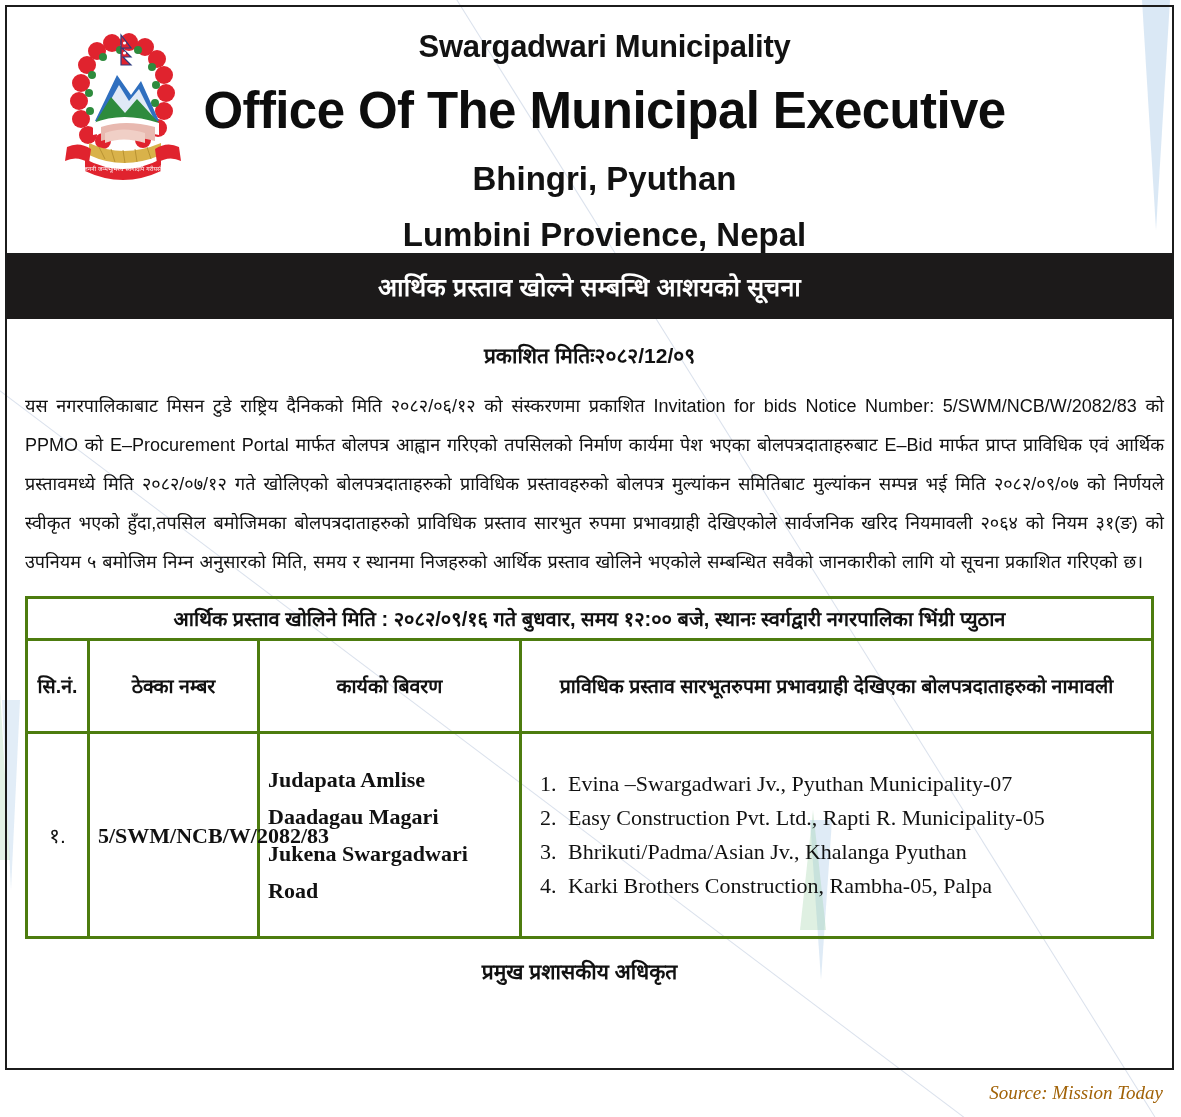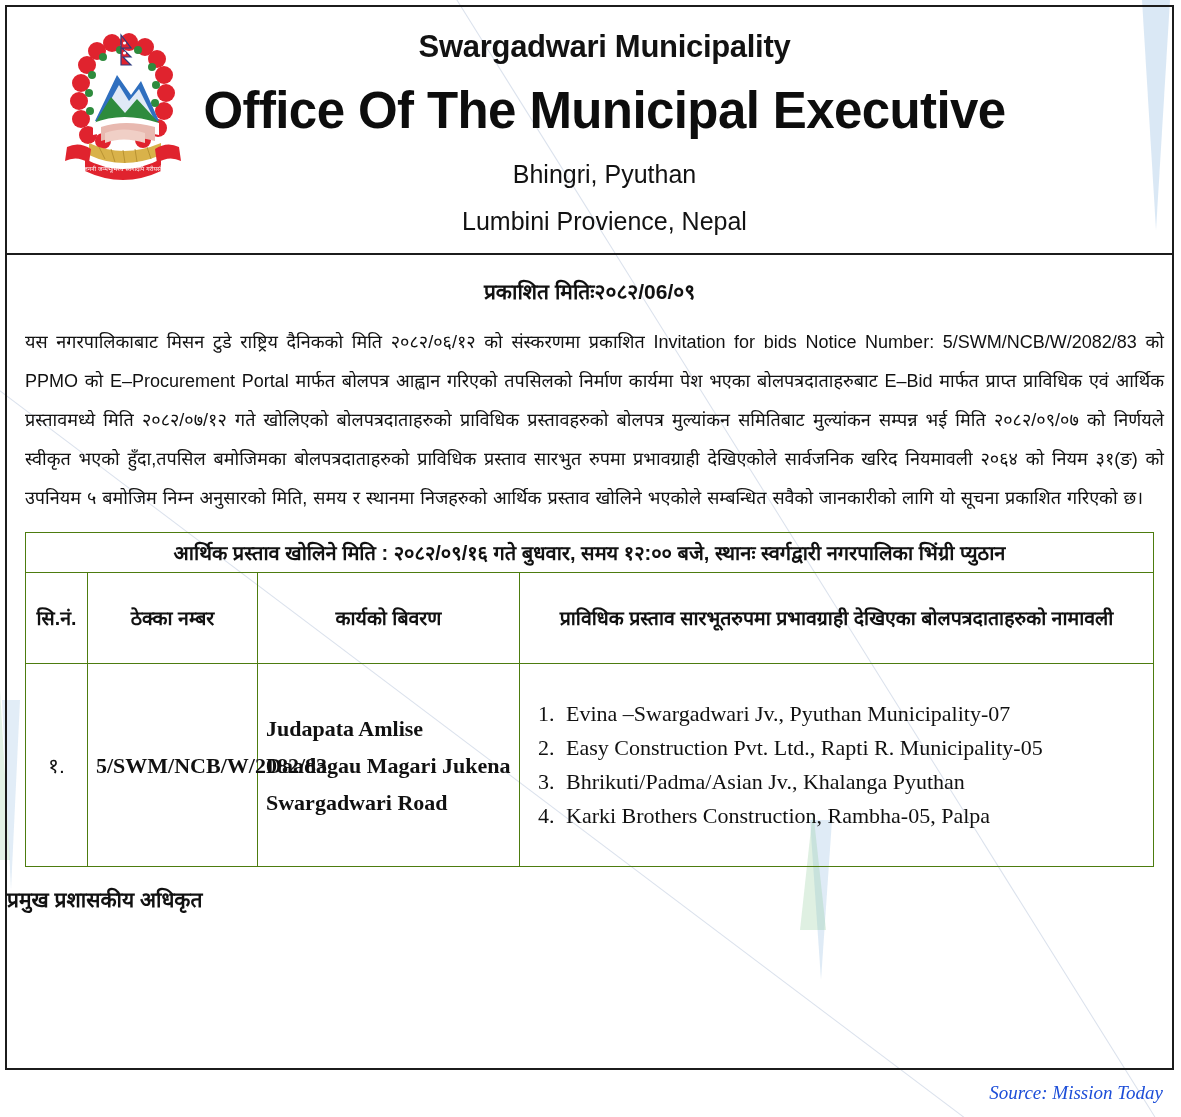--- a/index.html
+++ b/index.html
@@ -119,22 +119,22 @@
   }
   .office-name {
     font-size: 51px;
     font-weight: bold;
     color: #0d0d0d;
     letter-spacing: -0.6px;
     margin: 0 0 20px 0;
     padding-left: 30px;
   }
   .addr-line {
-    font-size: 25px;
-    font-weight: normal;
+    font-size: 33px;
+    font-weight: bold;
     color: #121212;
     margin: 0 0 18px 0;
     padding-left: 30px;
   }
   .addr-line.last { margin-bottom: 0; }
 
   
   .banner {
     background: #1c1a1a;
     color: #ffffff;
@@ -169,21 +169,21 @@
   
   .notice-table-wrap {
     padding: 10px 18px 0 18px;
   }
   table.notice {
     width: 100%;
     border-collapse: collapse;
     table-layout: fixed;
   }
   table.notice td, table.notice th {
-    border: 1px solid #4d7c0f;
+    border: 3px solid #4d7c0f;
     vertical-align: middle;
     padding: 6px 8px;
   }
   .date-row td {
     text-align: center;
     font-size: 20px;
     font-weight: bold;
     color: #111;
     padding: 16px 6px 18px 6px;
   }
@@ -227,40 +227,40 @@
     padding: 0 0 0 32px;
     list-style-type: decimal;
   }
   ol.bidders li {
     line-height: 34px;
     padding-left: 6px;
   }
 
   
   .signature {
-    text-align: left;
+    text-align: center;
     font-size: 21px;
     font-weight: bold;
     color: #111;
     padding: 18px 20px 0 0;
   }
 
   
   .source-line {
     position: absolute;
     left: 0;
     top: 1082px;
     width: 1181px;
     text-align: right;
     padding-right: 18px;
     box-sizing: border-box;
     font-family: "Liberation Serif", serif;
     font-style: italic;
     font-size: 19px;
-    color: #1d4ed8;
+    color: #a16207;
     z-index: 2;
   }
 </style>
 </head>
 <body>
 
 <div class="bg-watermark">
   <div class="wm-diag d1"></div>
   <div class="wm-diag d2"></div>
   <div class="wm-blue-arrow"></div>
@@ -339,22 +339,23 @@
     </div>
 
     <div class="titles">
       <div class="org-name">Swargadwari Municipality</div>
       <div class="office-name">Office Of The Municipal Executive</div>
       <div class="addr-line">Bhingri, Pyuthan</div>
       <div class="addr-line last">Lumbini Provience, Nepal</div>
     </div>
   </div>
 
-
-  <div class="pub-date">प्रकाशित मितिः२०८२/06/०९</div>
+  <div class="banner">आर्थिक प्रस्ताव खोल्ने सम्बन्धि आशयको सूचना</div>
+
+  <div class="pub-date">प्रकाशित मितिः२०८२/12/०९</div>
 
   <div class="body-text">यस नगरपालिकाबाट मिसन टुडे राष्ट्रिय दैनिकको मिति २०८२/०६/१२ को संस्करणमा प्रकाशित Invitation for bids Notice Number: 5/SWM/NCB/W/2082/83 को PPMO को E–Procurement Portal मार्फत बोलपत्र आह्वान गरिएको तपसिलको निर्माण कार्यमा पेश भएका बोलपत्रदाताहरुबाट E–Bid मार्फत प्राप्त प्राविधिक एवं आर्थिक प्रस्तावमध्ये मिति २०८२/०७/१२ गते खोलिएको बोलपत्रदाताहरुको प्राविधिक प्रस्तावहरुको बोलपत्र मुल्यांकन समितिबाट मुल्यांकन सम्पन्न भई मिति २०८२/०९/०७ को निर्णयले स्वीकृत भएको हुँदा,तपसिल बमोजिमका बोलपत्रदाताहरुको प्राविधिक प्रस्ताव सारभुत रुपमा प्रभावग्राही देखिएकोले सार्वजनिक खरिद नियमावली २०६४ को नियम ३१(ङ) को उपनियम ५ बमोजिम निम्न अनुसारको मिति, समय र स्थानमा निजहरुको आर्थिक प्रस्ताव खोलिने भएकोले सम्बन्धित सवैको जानकारीको लागि यो सूचना प्रकाशित गरिएको छ।</div>
 
   <div class="notice-table-wrap">
     <table class="notice">
       <colgroup>
         <col class="col-sn">
           <col class="col-cno">
           <col class="col-desc">
           <col class="col-names">

